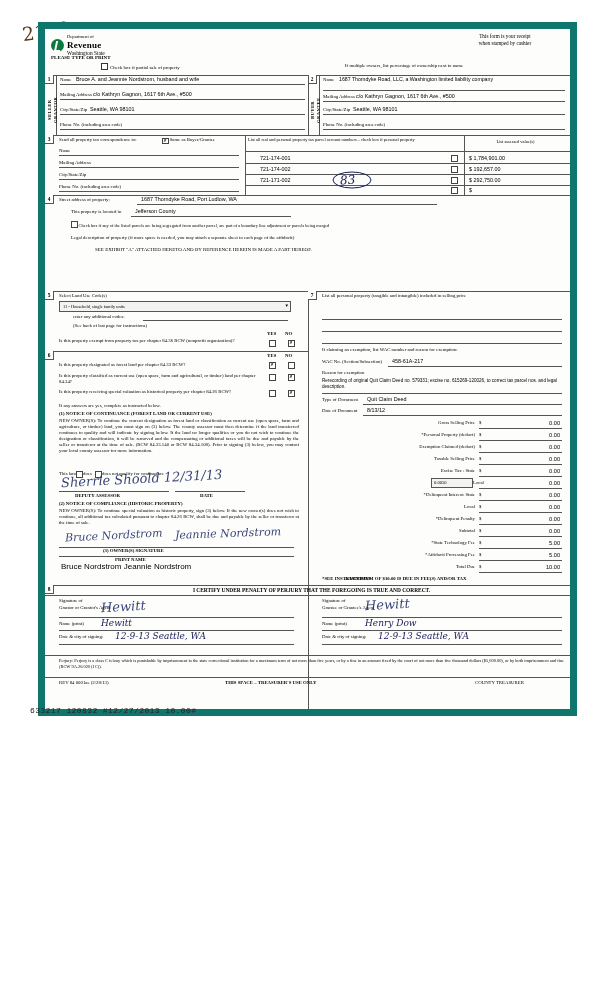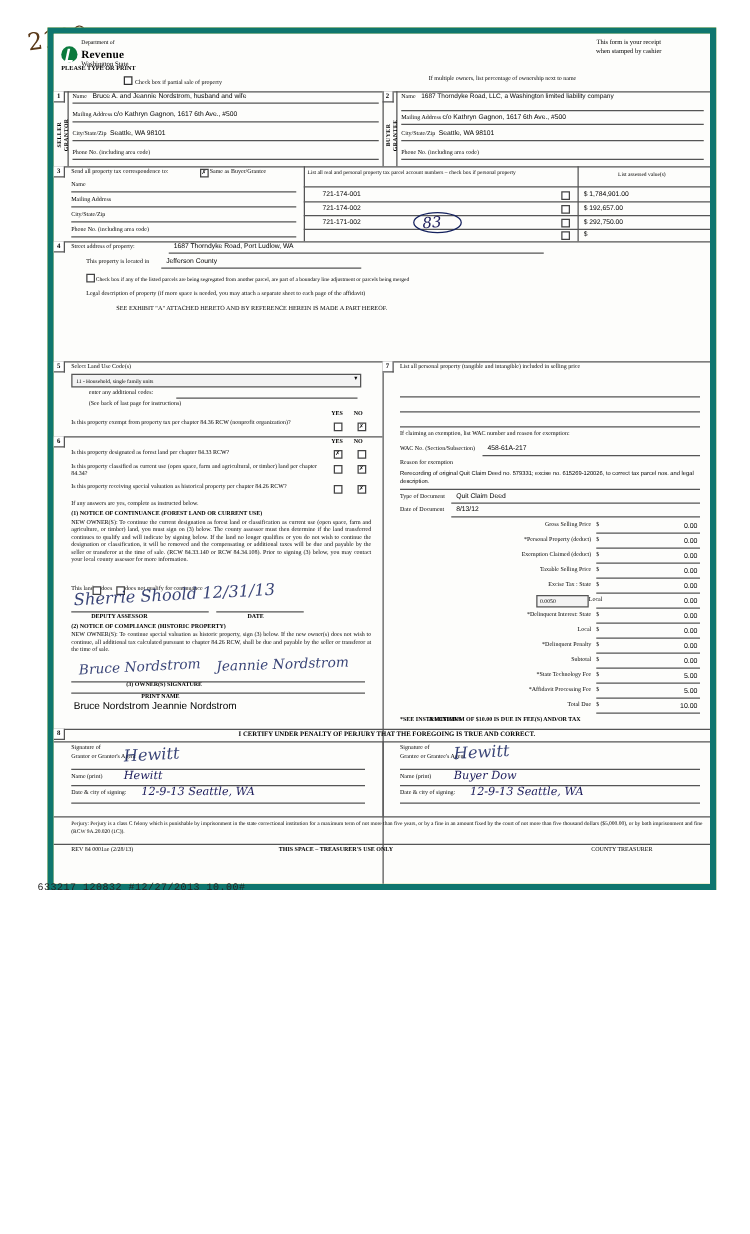--- a/index.html
+++ b/index.html
@@ -7,22 +7,22 @@
     width:600px;height:987px;
     background:#ffffff;
     font-family:"Liberation Serif", serif;
     color:#000;
     position:relative;
     overflow:hidden;
   }
   .page{position:absolute;left:0;top:0;width:600px;height:987px;}
   .form{
     position:absolute;left:38px;top:22px;width:525px;height:680px;
-    border:5px solid #0f766e;
-    background:#fde047;
+    border:7px solid #0f766e;
+    background:#84cc16;
     font-size:5.2px;
     line-height:1.25;
   }
   .scan-tint{position:absolute;inset:0;background:#fdfdfb;}
   
   .hdr{position:relative;height:46px;border-bottom:1px solid #555;}
   .dept{position:absolute;left:6px;top:4px;width:150px;font-size:6px;}
   .dept .logo{
     display:inline-block;width:13px;height:13px;border-radius:50%;
     background:#0a7a3c;vertical-align:middle;margin-right:3px;position:relative;
@@ -393,21 +393,21 @@
     <div class="lbl" style="left:14px;top:605px;">Date &amp; city of signing:</div>
     <div class="hand" style="left:70px;top:602px;font-size:9px;">12-9-13  Seattle, WA</div>
     <div class="hline" style="left:14px;top:615px;width:235px;"></div>
 
     <div class="lbl" style="left:277px;top:569px;">Signature of</div>
     <div class="lbl" style="left:277px;top:576px;">Grantee or Grantee's Agent</div>
     <div class="hline" style="left:277px;top:588px;width:240px;"></div>
     <div class="sig" style="left:320px;top:568px;font-size:13px;">Hewitt</div>
 
     <div class="lbl" style="left:277px;top:592px;">Name (print)</div>
-    <div class="hand" style="left:320px;top:589px;font-size:9px;">Buyer Dow</div>
+    <div class="hand" style="left:320px;top:589px;font-size:9px;">Henry Dow</div>
     <div class="hline" style="left:277px;top:601px;width:240px;"></div>
 
     <div class="lbl" style="left:277px;top:605px;">Date &amp; city of signing:</div>
     <div class="hand" style="left:333px;top:602px;font-size:9px;">12-9-13  Seattle, WA</div>
     <div class="hline" style="left:277px;top:615px;width:240px;"></div>
 
     <div class="lbl" style="left:14px;top:629px;width:505px;font-size:4.4px;text-align:justify;">Perjury: Perjury is a class C felony which is punishable by imprisonment in the state correctional institution for a maximum term of not more than five years, or by a fine in an amount fixed by the court of not more than five thousand dollars ($5,000.00), or by both imprisonment and fine (RCW 9A.20.020 (1C)).</div>
     <div class="hline" style="left:0;top:648px;width:525px;"></div>
     <div class="lbl" style="left:14px;top:651px;">REV 84 0001ae (2/28/13)</div>
     <div class="lbl bold" style="left:180px;top:651px;">THIS SPACE – TREASURER'S USE ONLY</div>

